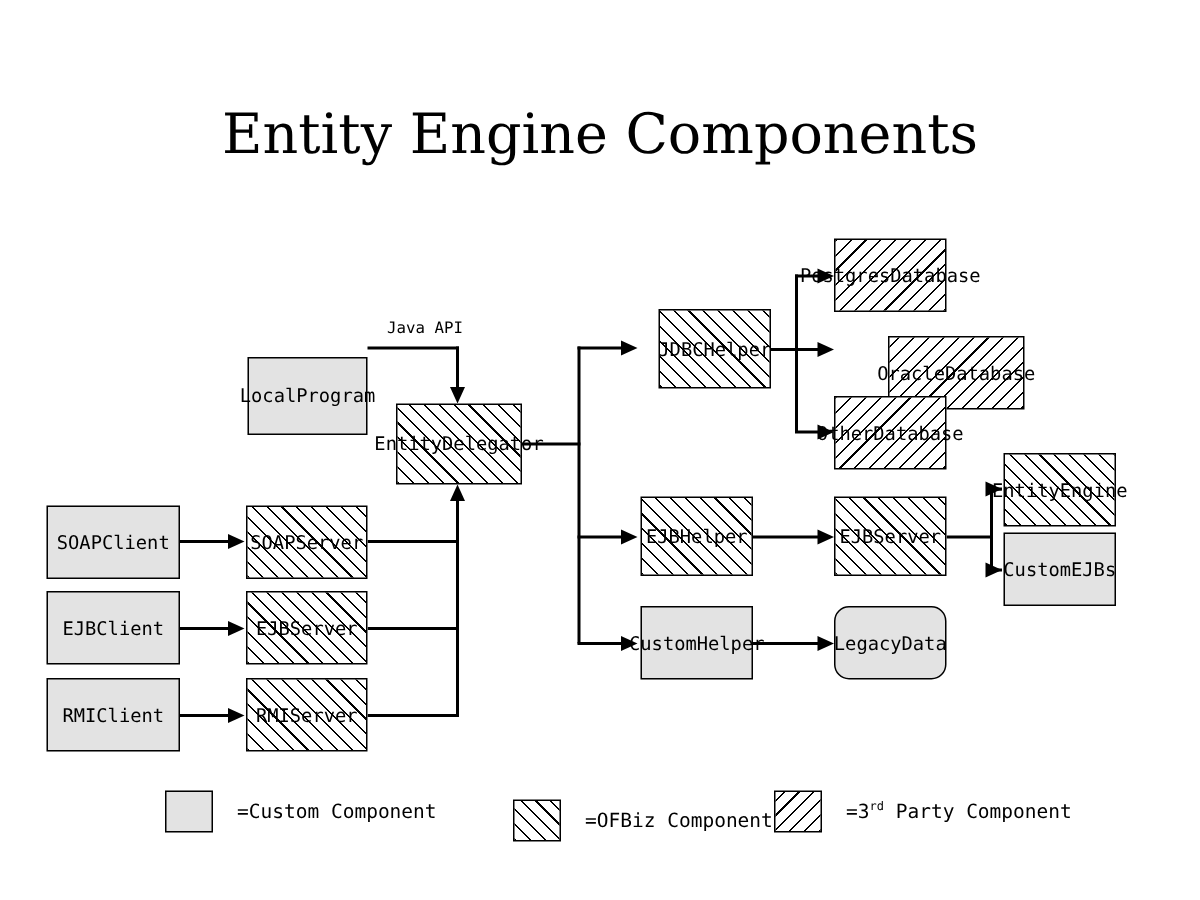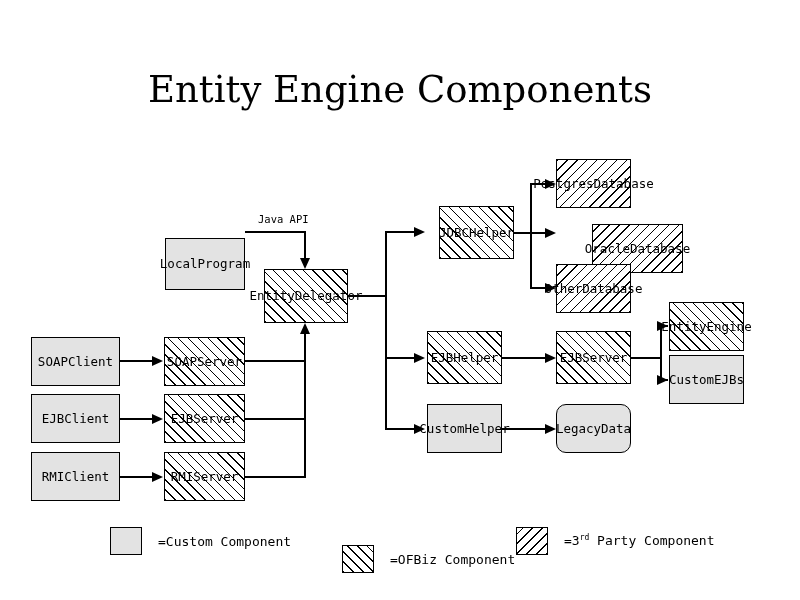--- a/index.html
+++ b/index.html
@@ -261,21 +261,21 @@
   <div class="arrow arrow-r" style="left:657px; top:321px;"></div>
 
   <div class="hline" style="left:660px; top:379px; width:8px;"></div>
   <div class="arrow arrow-r" style="left:657px; top:375px;"></div>
 
   <div class="legend-item" style="left:110px; top:527px;">
     <span class="legend-swatch fill-custom"></span>
     <span class="legend-text">=Custom Component</span>
   </div>
 
-  <div class="legend-item" style="left:342px; top:545px;text-align:right;">
+  <div class="legend-item" style="left:342px; top:533px;text-align:right;">
     <span class="legend-swatch fill-ofbiz"></span>
     <span class="legend-text">=OFBiz Component</span>
   </div>
 
   <div class="legend-item" style="left:516px; top:527px;">
     <span class="legend-swatch fill-third"></span>
     <span class="legend-text"><span>=3</span><span class="sup">rd</span><span> Party Component</span></span>
   </div>
 
 </div>

